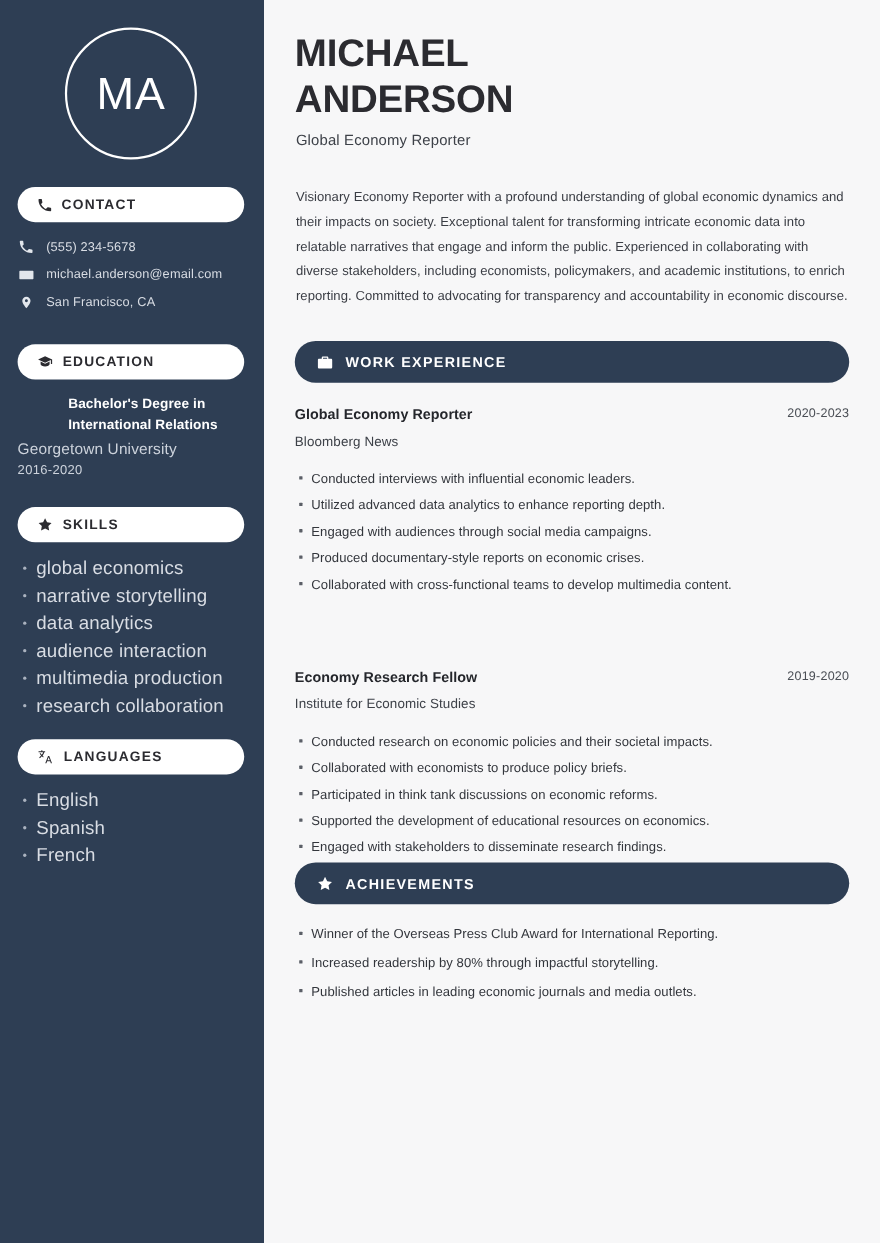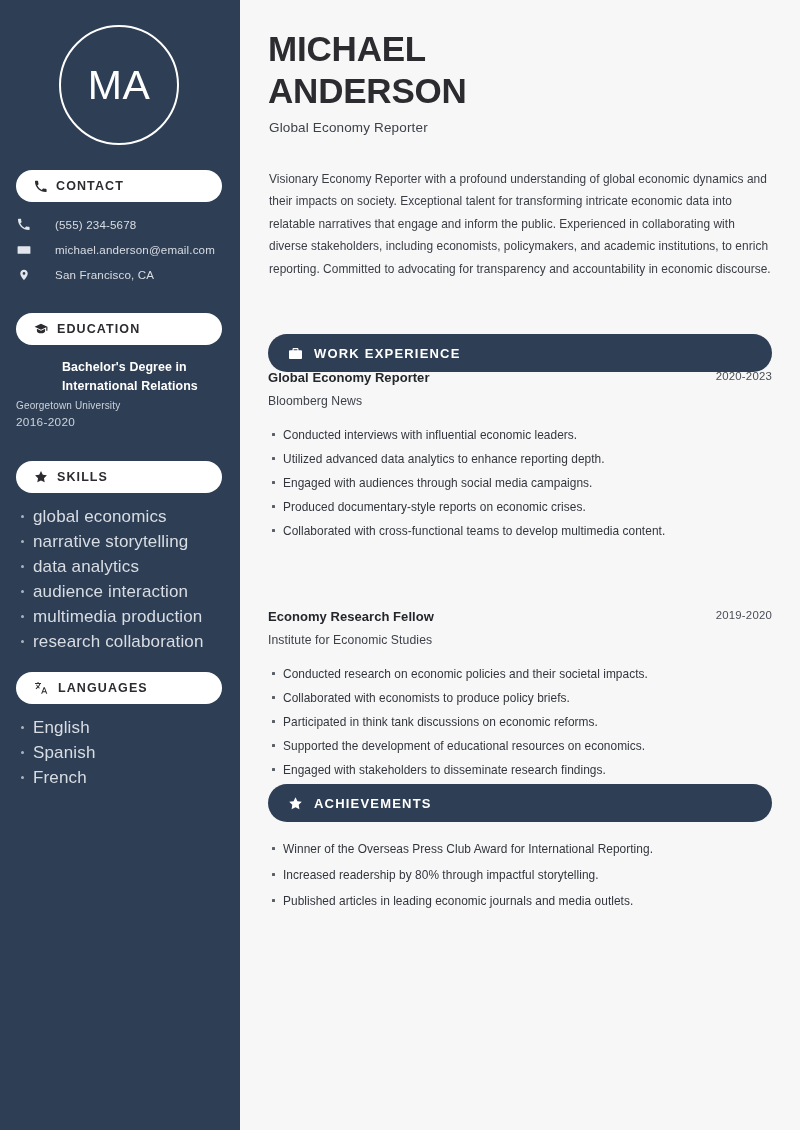--- a/index.html
+++ b/index.html
@@ -53,34 +53,34 @@
     font-weight: bold;
     letter-spacing: 1.1px;
   }
   .pill .picon { display: flex; align-items: center; }
   .pill .picon svg { display: block; }
 
   .side-list { position: absolute; left: 16px; width: 212px; }
   .contact-row {
     display: flex; align-items: center;
     height: 25px;
-    gap: 24px;
+    gap: 11px;
     color: #d9dde4;
     font-size: 11.6px;
   }
   .contact-row .cicon { width: 15px; display: flex; justify-content: center; }
   .contact-row .cicon svg { display: block; }
   .contact-row .ctext { letter-spacing: 0.15px; }
 
   .edu-block { position: absolute; left: 16px; width: 212px; color: #e7eaef; }
   .edu-degree {
     font-size: 12.4px; font-weight: bold; color: #ffffff;
     line-height: 19px; letter-spacing: 0.1px; margin-left: 46px;
   }
-  .edu-school { font-size: 10px; color: #cdd3dc; margin-top: 4px; letter-spacing: 0.15px; }
+  .edu-school { font-size: 14px; color: #cdd3dc; margin-top: 4px; letter-spacing: 0.15px; }
   .edu-years { font-size: 11.8px; color: #cdd3dc; margin-top: 4px; letter-spacing: 0.3px; }
 
   .bullets { position: absolute; left: 16px; width: 212px; }
   .bullets li {
     list-style: none;
     position: relative;
     padding-left: 17px;
     height: 25px;
     display: flex; align-items: center;
     color: #d9dde4;
@@ -296,21 +296,21 @@
 
     <h1 class="name">
       <span>MICHAEL</span><br>
       <span>ANDERSON</span>
     </h1>
 
     <div class="job-title">Global Economy Reporter</div>
 
     <p class="summary">Visionary Economy Reporter with a profound understanding of global economic dynamics and their impacts on society. Exceptional talent for transforming intricate economic data into relatable narratives that engage and inform the public. Experienced in collaborating with diverse stakeholders, including economists, policymakers, and academic institutions, to enrich reporting. Committed to advocating for transparency and accountability in economic discourse.</p>
 
-    <div class="sec-bar" style="top:310px;margin-top:24px;">
+    <div class="sec-bar" style="top:310px;">
       <span class="sicon">
         <svg width="15" height="15" viewBox="0 0 24 24" fill="#ffffff">
           <path d="M9 3.2h6c1 0 1.8.8 1.8 1.8v1.6h3.8c1 0 1.8.8 1.8 1.8v10.6c0 1-.8 1.8-1.8 1.8H3.4c-1 0-1.8-.8-1.8-1.8V8.4c0-1 .8-1.8 1.8-1.8h3.8V5c0-1 .8-1.8 1.8-1.8zm0 3.4h6V5H9v1.6z"></path>
         </svg>
       </span>
       <span class="sec-label">WORK EXPERIENCE</span>
     </div>
 
     <div class="job" style="top:368px;">
       <div class="job-head">

